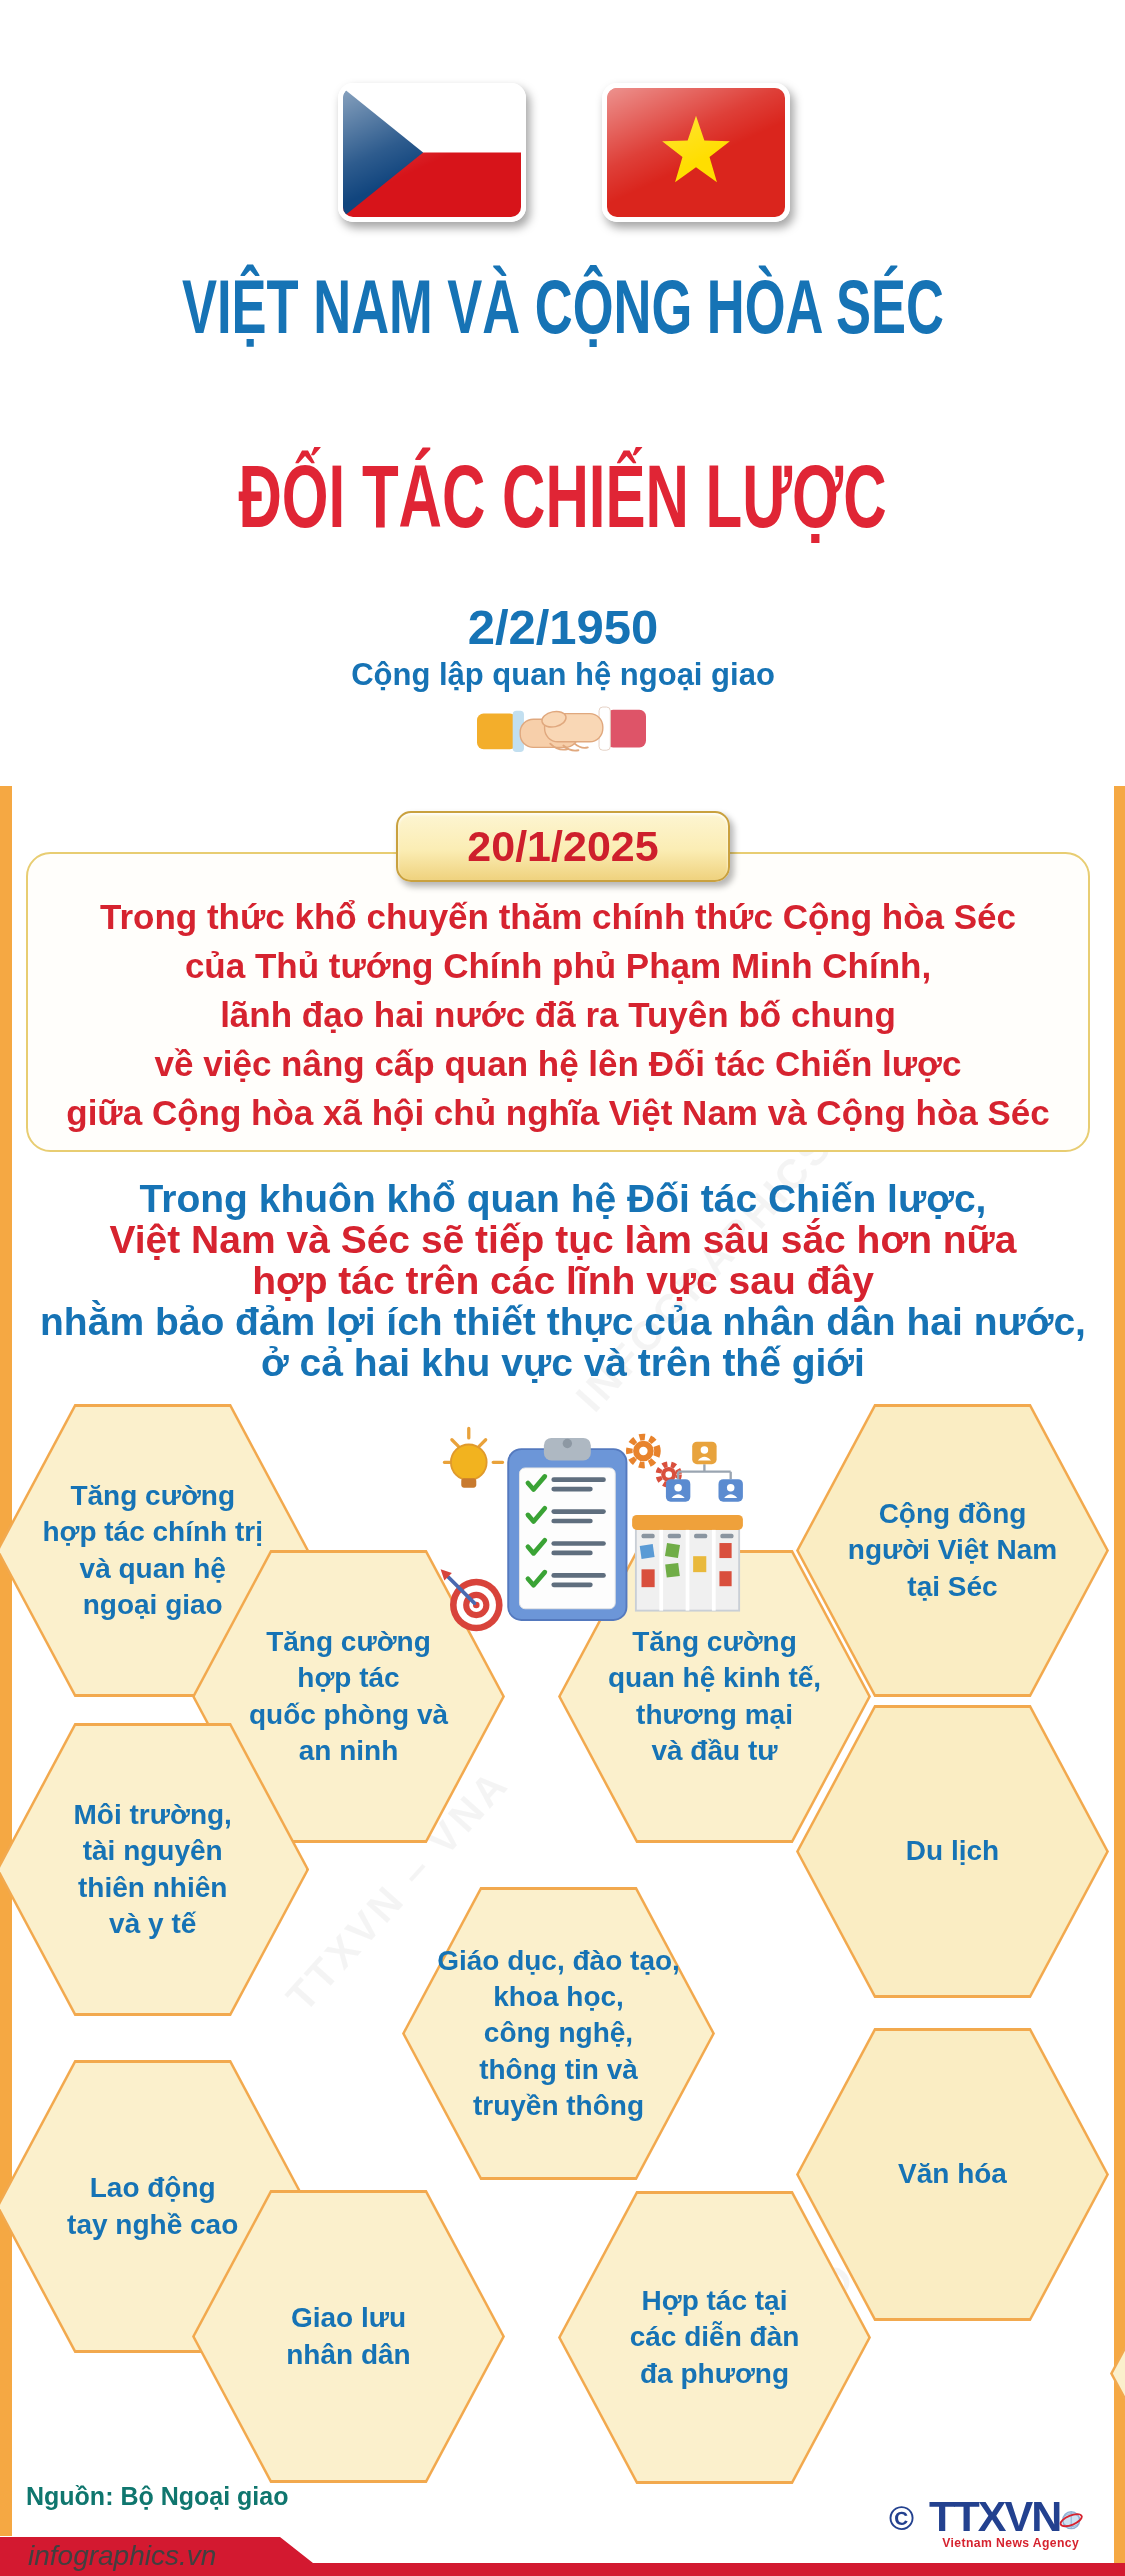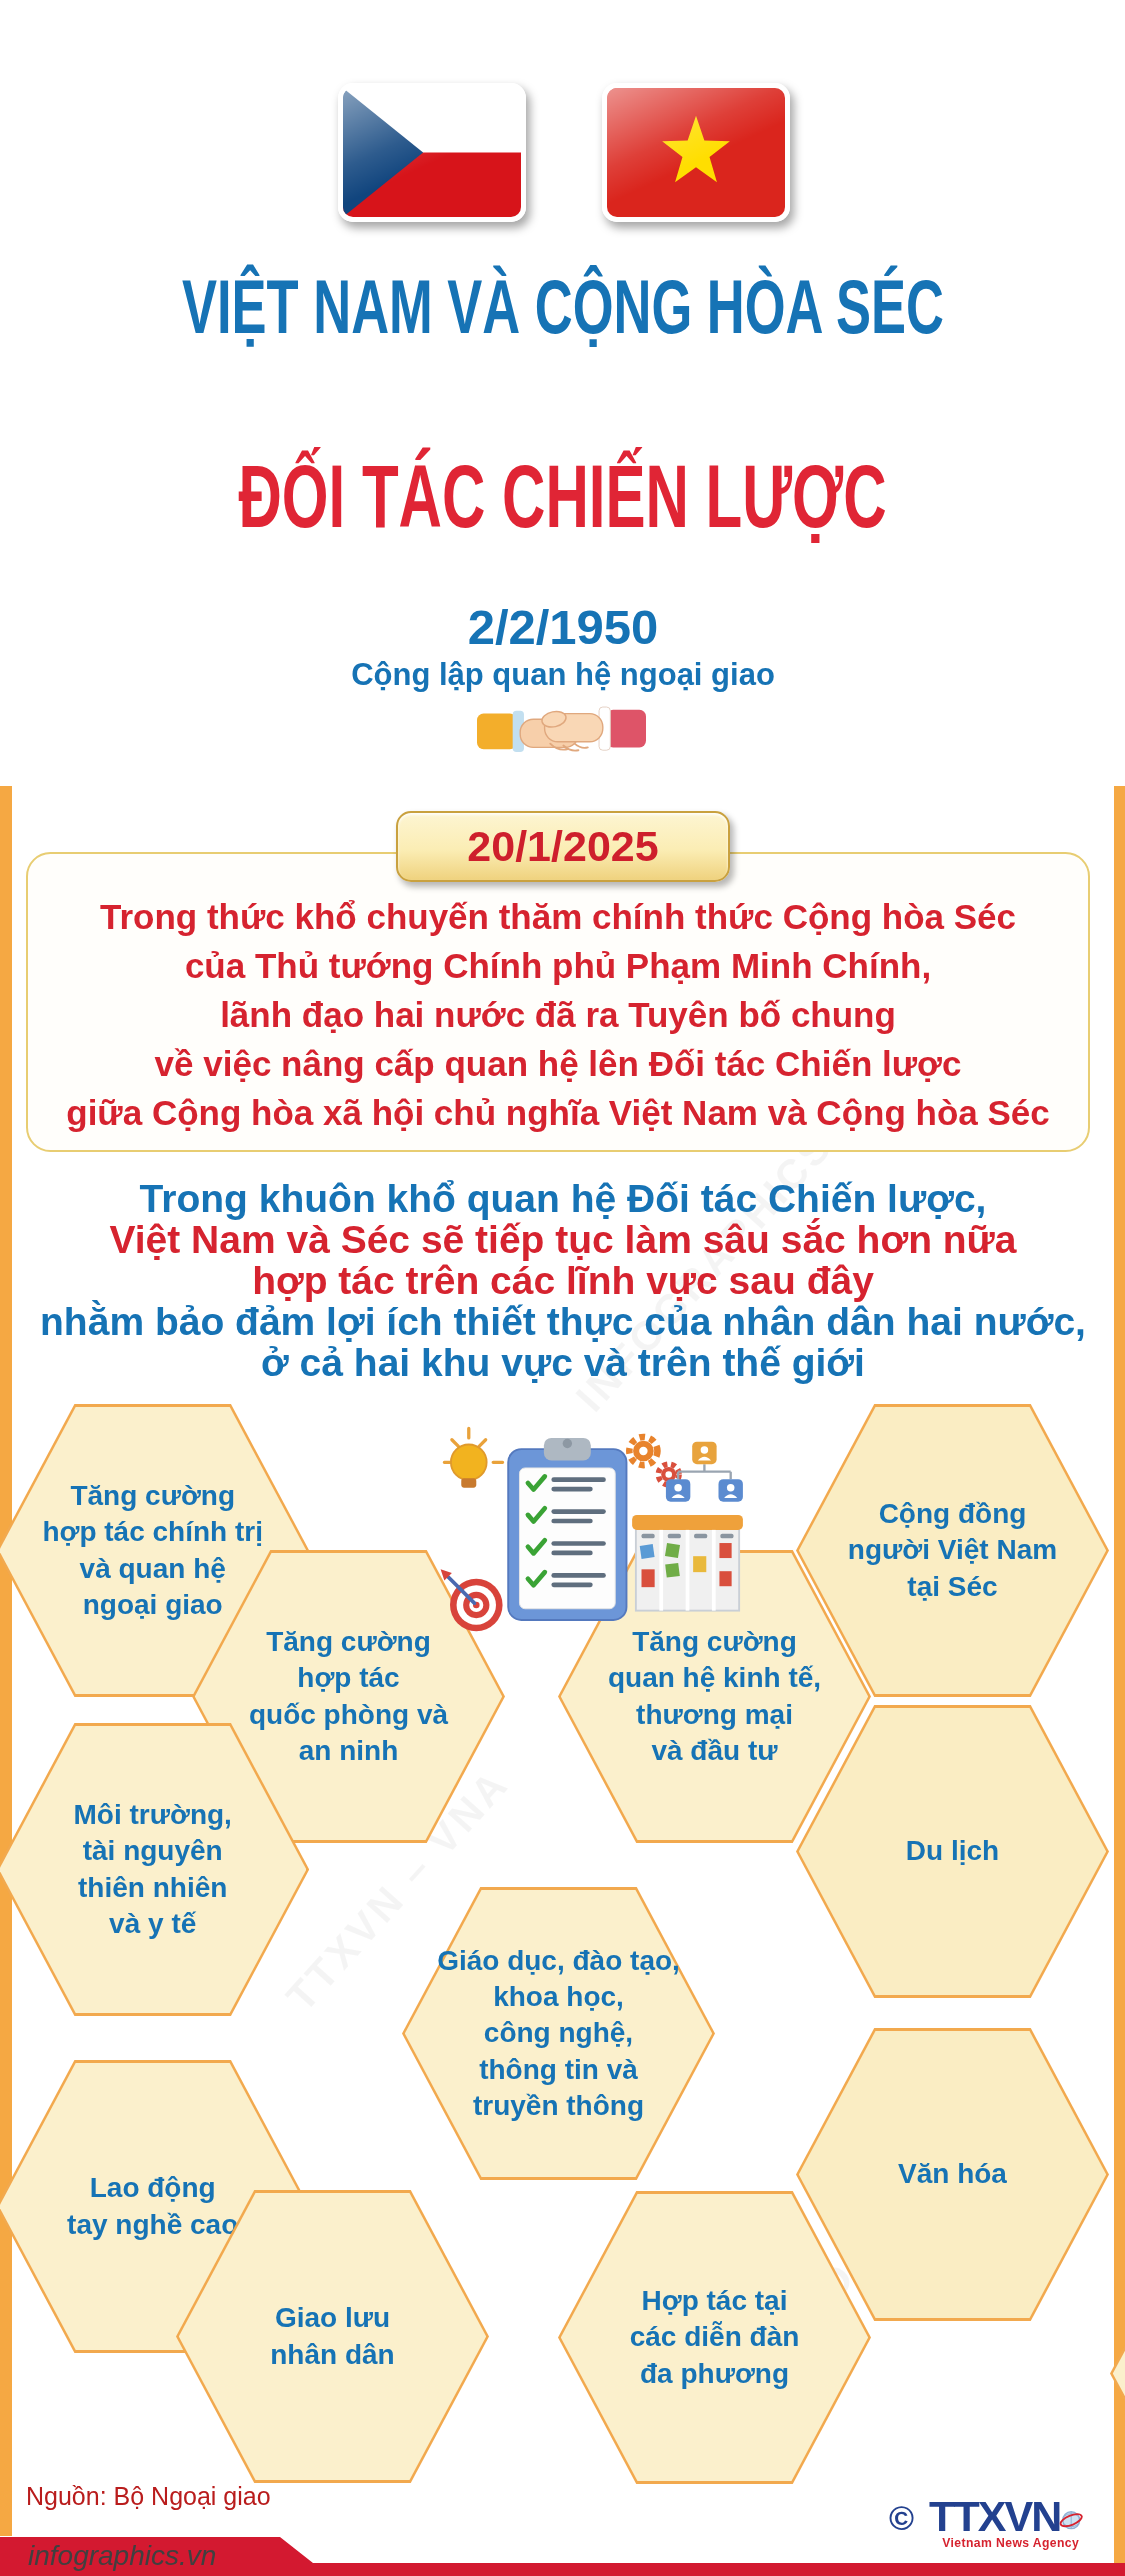--- a/index.html
+++ b/index.html
@@ -60,21 +60,21 @@
   .hex{position:absolute;width:313px;height:293px;}
   .hex-border{position:absolute;inset:0;background:#F2A94E;
       clip-path:polygon(25% 0,75% 0,100% 50%,75% 100%,25% 100%,0 50%);}
   .hex-fill{position:absolute;inset:2.8px;background:#FBF0CC;
       clip-path:polygon(25% 0,75% 0,100% 50%,75% 100%,25% 100%,0 50%);}
   .hex-deep .hex-fill{background:#FAEDC3;}
   .hex-label{position:absolute;inset:0;display:flex;align-items:center;justify-content:center;
       text-align:center;white-space:pre-line;font-weight:700;font-size:28px;line-height:1.30;color:#1673B5;}
 
   
-  #source-note{position:absolute;left:26px;top:2482px;font-size:25px;font-weight:400;color:#b91c1c;}
+  #source-note{position:absolute;left:26px;top:2482px;font-size:25px;font-weight:700;color:#0f766e;}
   #red-banner{position:absolute;left:0;top:2537px;width:1126px;height:39px;background:#D31930;
       clip-path:polygon(0 0,280px 0,313px 26px,1126px 26px,1126px 39px,0 39px);}
   #brand{position:absolute;left:28px;top:2540px;font-size:28px;font-weight:400;
       font-style:italic;color:#404040;z-index:7;}
   #agency-logo{position:absolute;left:889px;top:2495px;display:flex;align-items:flex-start;gap:15px;z-index:7;}
   #agency-copy{font-size:34px;font-weight:700;color:#23418F;margin-top:3.8px;}
   .agency-col{display:flex;flex-direction:column;align-items:flex-end;}
   .agency-row{display:flex;align-items:center;}
   .agency-abbr{font-size:43px;font-weight:700;color:#23418F;letter-spacing:-1.9px;line-height:43px;}
   .agency-globe{margin:7.5px -3.8px 0 -1.9px;}
@@ -197,21 +197,21 @@
 công nghệ,
 thông tin và
 truyền thông</div>
   </div>
   <div class="hex" style="left:-3.8px;top:2060px;">
     <div class="hex-border"></div>
       <div class="hex-fill"></div>
     <div class="hex-label">Lao động
 tay nghề cao</div>
   </div>
-  <div class="hex" style="left:176px;top:2190px;">
+  <div class="hex" style="left:192px;top:2190px;">
     <div class="hex-border"></div>
       <div class="hex-fill"></div>
     <div class="hex-label">Giao lưu
 nhân dân</div>
   </div>
   <div class="hex hex-deep" style="left:796px;top:2028px;">
     <div class="hex-border"></div>
       <div class="hex-fill"></div>
     <div class="hex-label">Văn hóa</div>
   </div>

